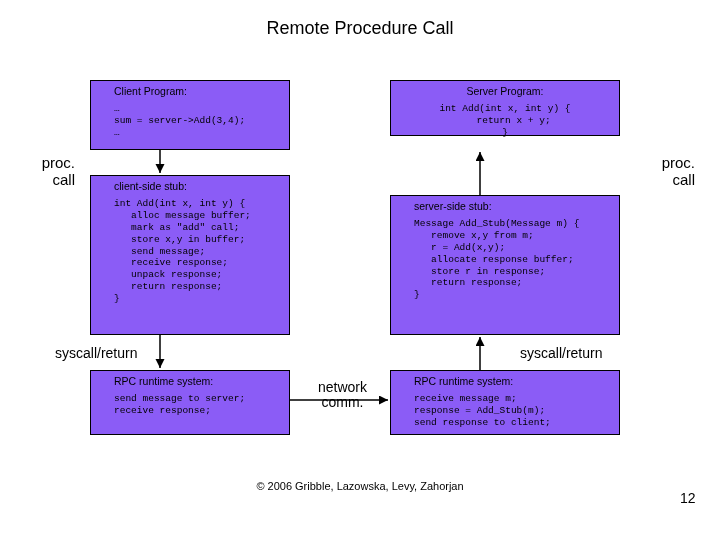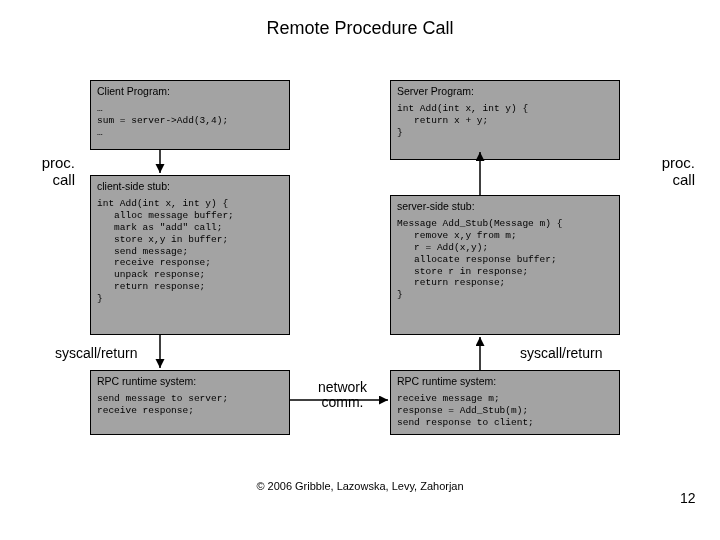--- a/index.html
+++ b/index.html
@@ -16,22 +16,22 @@
   .title {
     text-align: center;
     font-size: 18px;
     font-weight: normal;
     margin-top: 18px;
     margin-bottom: 8px;
   }
   .box {
     position: absolute;
     border: 1.5px solid #000;
-    background: #a3a3a3;
-    padding: 4px 6px;
+    background: #8b5cf6;
+    padding: 4px 23px;
     box-sizing: border-box;
   }
   .box-title { font-size: 10.5px; }
   .code {
     font-family: "Courier New", monospace;
     font-size: 9.5px;
     white-space: pre;
     line-height: 1.25;
     margin-top: 6px;
   }
@@ -73,21 +73,21 @@
 
 <div class="title">Remote Procedure Call</div>
 
 <div class="box" style="left:90px; top:80px; width:200px; height:70px;">
   <div class="box-title">Client Program:</div>
   <div class="code">…
 sum = server-&gt;Add(3,4);
 …</div>
 </div>
 
-<div class="box" style="left:390px; top:80px; width:230px; height:80px;">
+<div class="box" style="left:390px; top:80px; width:230px; height:56px;text-align:center;">
   <div class="box-title">Server Program:</div>
   <div class="code">int Add(int x, int y) {
    return x + y;
 }</div>
 </div>
 
 <div class="box" style="left:90px; top:175px; width:200px; height:160px;">
   <div class="box-title">client-side stub:</div>
   <div class="code">int Add(int x, int y) {
    alloc message buffer;

